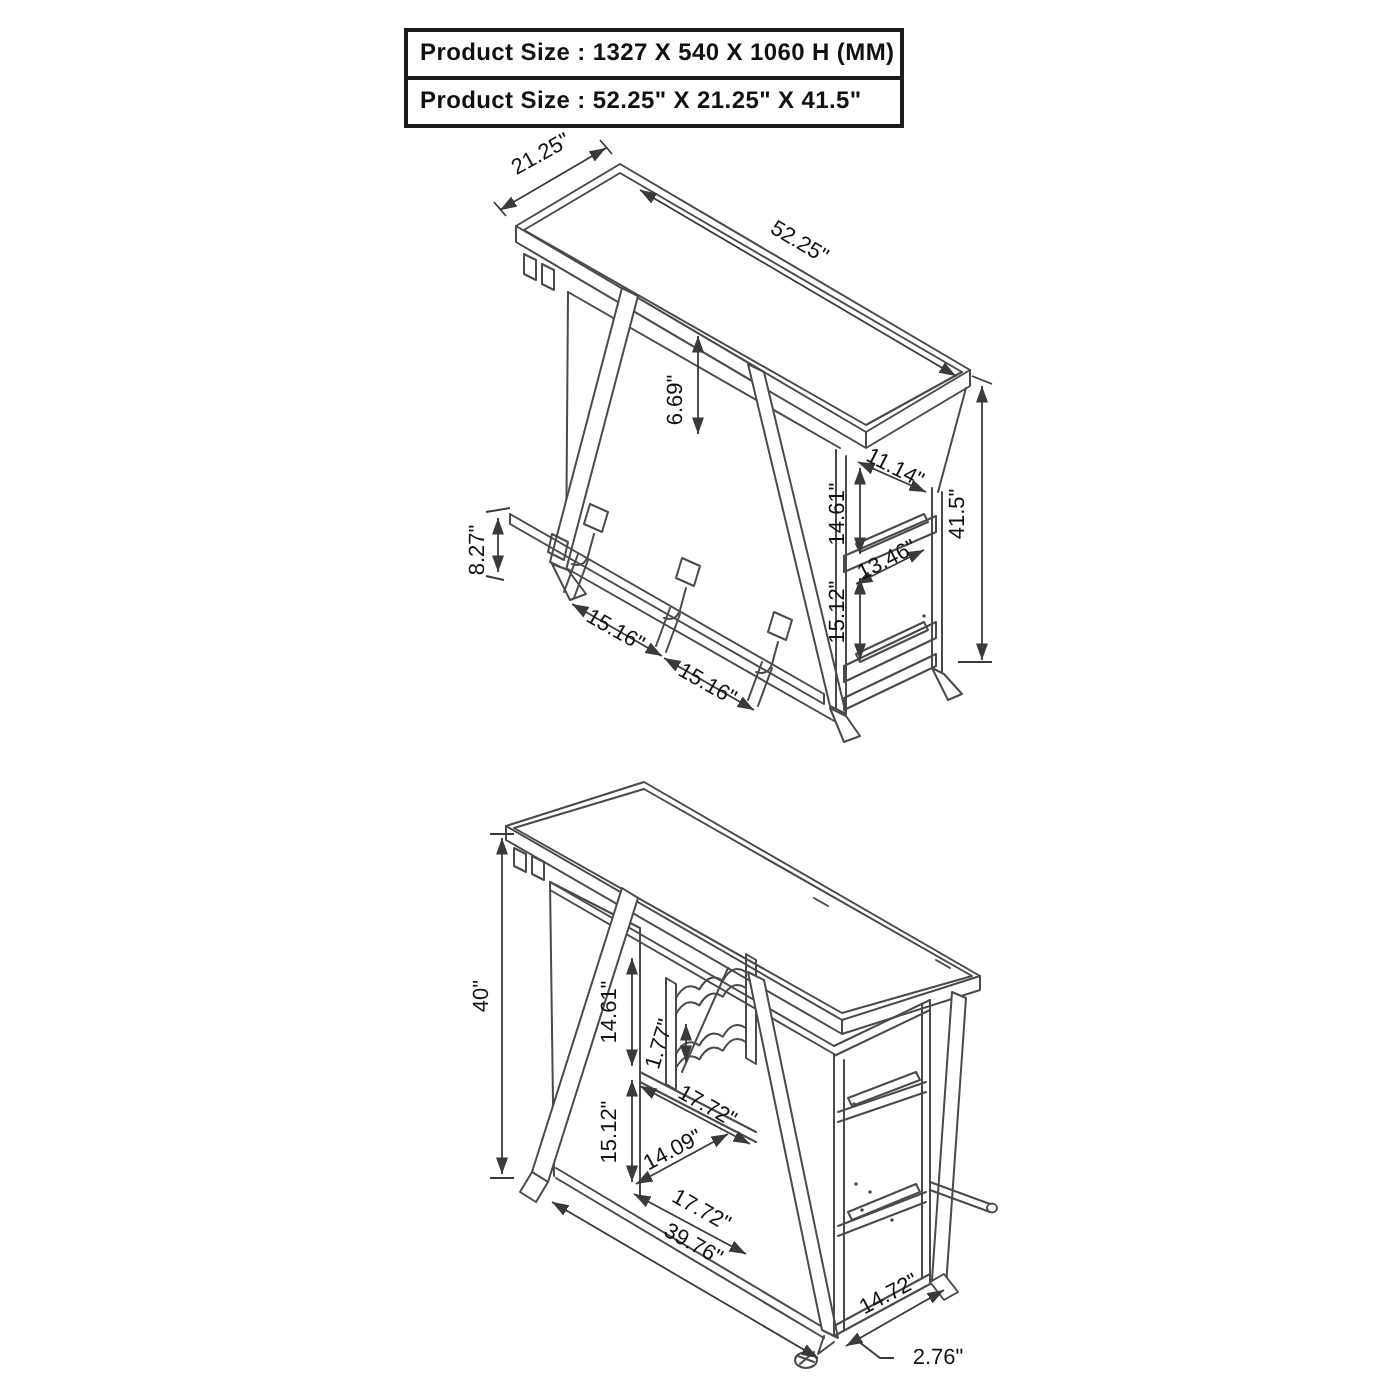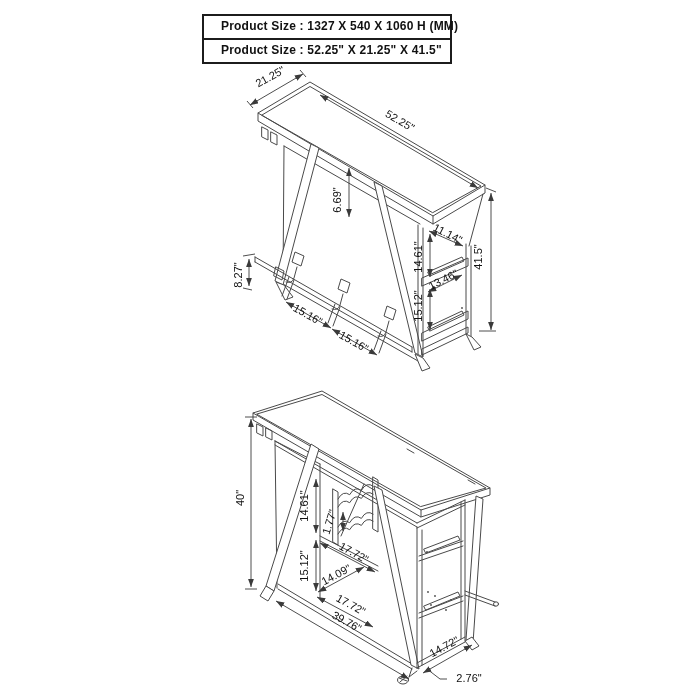--- a/index.html
+++ b/index.html
@@ -6,21 +6,21 @@
   #stage{
     position:relative;width:700px;height:700px;background:#ffffff;
     font-family:"Liberation Sans", sans-serif;overflow:hidden;
   }
   #size-box{
     position:absolute;left:202px;top:14px;width:250px;
     border:2px solid #1c1c1c;background:#fff;box-sizing:border-box;
   }
   .size-row{
     font-size:12px;font-weight:bold;color:#111;
-    line-height:21px;height:22px;padding-left:17px;white-space:nowrap;
+    line-height:21px;height:22px;padding-left:6px;white-space:nowrap;
     letter-spacing:0.2px;
   }
   .size-row + .size-row{border-top:2px solid #1c1c1c;}
   svg text{
     font-family:"Liberation Sans", sans-serif;
     fill:#111;font-size:11px;
   }
   .struct{stroke:#4a4a4a;stroke-width:1;fill:none;stroke-linejoin:round;stroke-linecap:round;}
   .structf{stroke:#4a4a4a;stroke-width:1;fill:#ffffff;stroke-linejoin:round;}
   .dim{stroke:#3a3a3a;stroke-width:0.9;fill:none;}

